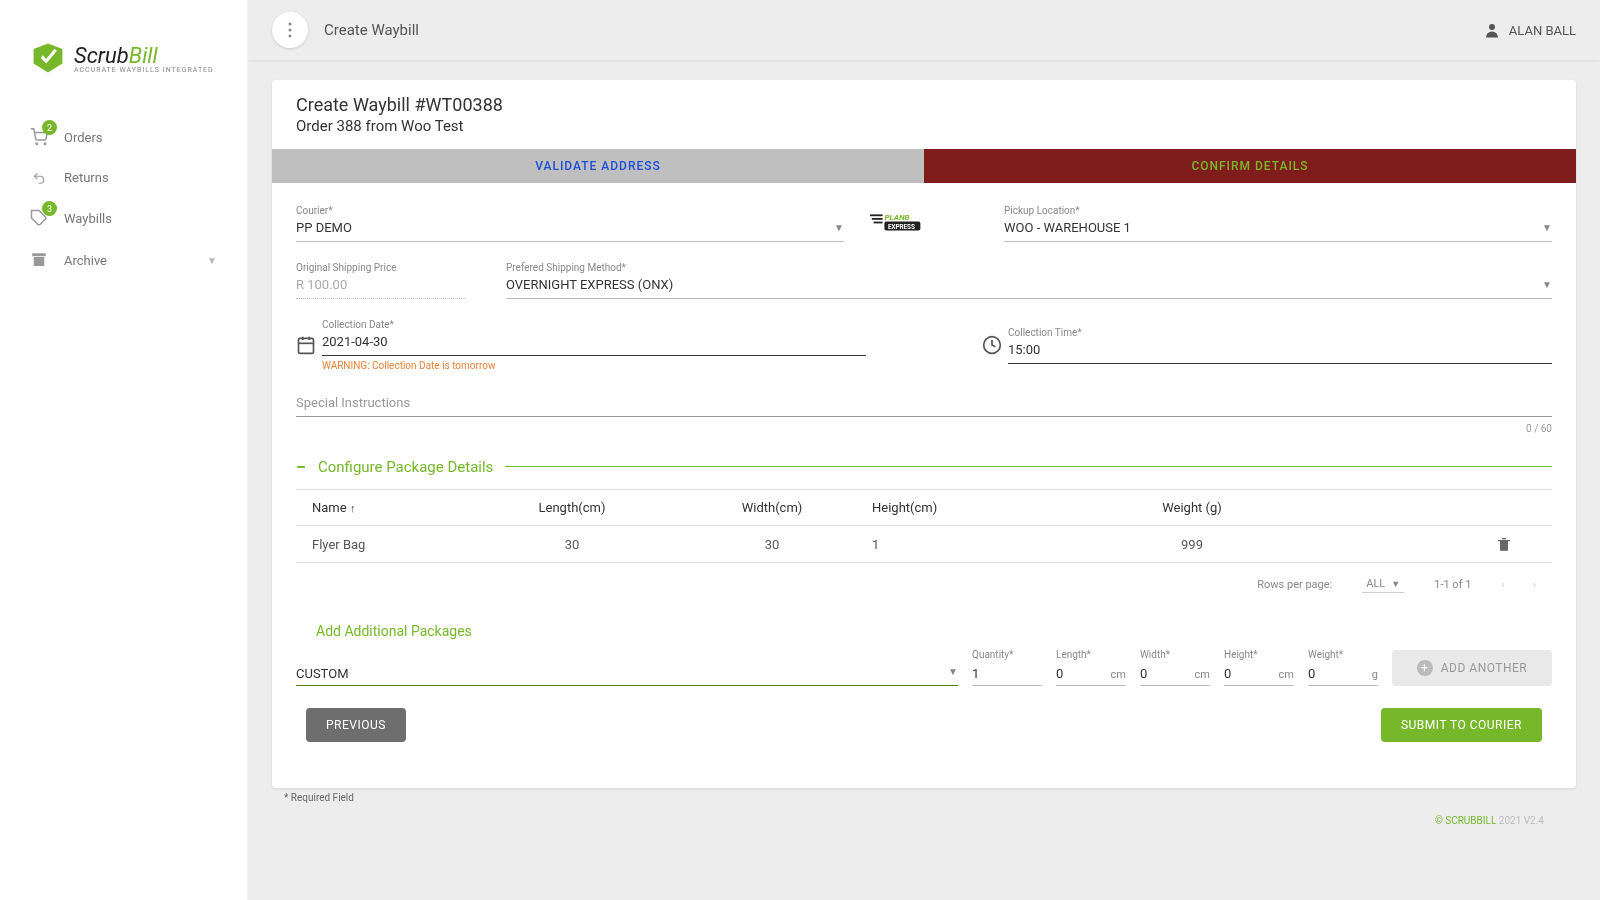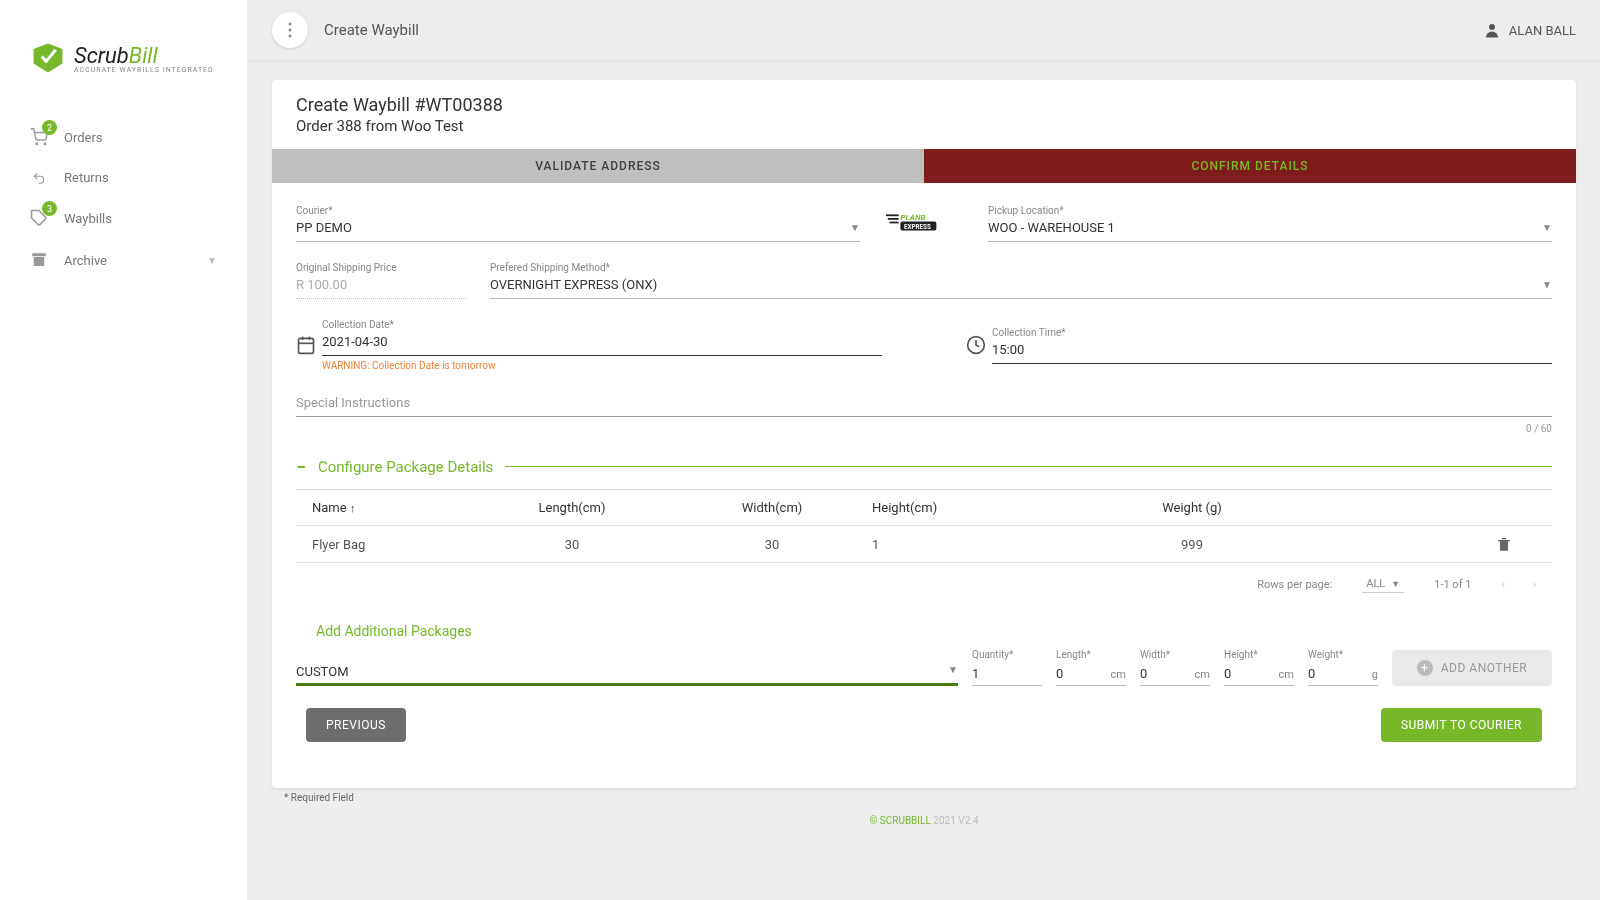--- a/index.html
+++ b/index.html
@@ -22,24 +22,24 @@
 .more-btn{width:36px;height:36px;border-radius:50%;background:#fff;display:flex;align-items:center;justify-content:center;box-shadow:0 1px 3px rgba(0,0,0,.15);margin-right:16px;cursor:pointer}
 .topbar-title{font-size:15px;color:#555}
 .user{margin-left:auto;display:flex;align-items:center;gap:8px;color:#555;font-size:13px}
 .content{flex:1;overflow-y:auto;padding:20px 24px}
 .card{background:#fff;border-radius:4px;box-shadow:0 1px 3px rgba(0,0,0,.1);padding:0}
 .card-header{padding:14px 24px 14px}
 .card-header h2{font-size:18px;font-weight:400;color:#333;margin-bottom:2px}
 .card-header .sub{font-size:15px;color:#333}
 .steps{display:flex;height:34px}
 .step{flex:1;display:flex;align-items:center;justify-content:center;font-size:12px;letter-spacing:1px;font-weight:500}
-.step.inactive{background:#bfbfbf;color:#404040}
+.step.inactive{background:#bfbfbf;color:#1d4ed8}
 .step.active{background:#7f1d1d;color:#76b82a}
 .form-body{padding:22px 24px 30px}
-.row{display:flex;gap:24px;margin-bottom:4px}
+.row{display:flex;gap:40px;margin-bottom:4px}
 .field{flex:1;position:relative}
 .field-label{font-size:10px;color:#888}
 .field-value{font-size:13px;color:#333;padding:4px 0 6px;border-bottom:1px solid #bbb;display:flex;align-items:center;justify-content:space-between}
 .field-value.dotted{border-bottom:1px dotted #bbb}
 .field-value .caret{font-size:10px;color:#888}
 .courier-logo{position:absolute;right:-80px;top:4px;width:54px}
 .warning{color:#e8833a;font-size:10px;padding-top:4px}
 .icon-inline{width:20px;margin-right:6px;color:#666}
 .with-icon{display:flex;align-items:center}
 .with-icon .field-inner{flex:1}
@@ -62,30 +62,30 @@
 .sort-arrow{font-size:11px}
 .pagination{display:flex;align-items:center;justify-content:flex-end;gap:30px;padding:12px 16px;font-size:11px;color:#888}
 .page-select{display:flex;align-items:center;gap:6px;border-bottom:1px solid #ccc;padding:2px 4px}
 .page-arrows{display:flex;gap:28px;color:#ccc}
 .add-title{color:#76b82a;font-size:14px;margin:18px 0 10px 20px}
 .add-row{display:flex;gap:14px;align-items:flex-end}
 .add-field{display:flex;flex-direction:column}
 .add-field-label{font-size:10px;color:#888;margin-bottom:2px}
 .add-field-input{display:flex;align-items:baseline;border-bottom:1px solid #bbb;padding:4px 0}
 .add-field-input .unit{font-size:11px;color:#888;margin-left:auto}
-.add-custom{flex:3;border-bottom:3px solid #4d7c0f;padding:4px 0;display:flex;justify-content:space-between;font-size:13px}
+.add-custom{flex:3;border-bottom:1px solid #4d7c0f;padding:4px 0;display:flex;justify-content:space-between;font-size:13px}
 .add-small{width:70px}
 .add-btn{background:#e9e9e9;color:#999;border:none;padding:10px 20px;border-radius:4px;font-size:12px;letter-spacing:.5px;display:flex;align-items:center;gap:8px;cursor:pointer;width:160px;justify-content:center}
 .add-btn .plus{width:16px;height:16px;border-radius:50%;background:#bbb;color:#fff;display:inline-flex;align-items:center;justify-content:center;font-size:12px}
 .actions{display:flex;justify-content:space-between;padding:22px 10px 16px}
 .btn{padding:10px 20px;border:none;border-radius:4px;font-size:12px;letter-spacing:.5px;cursor:pointer}
 .btn-prev{background:#6e6e6e;color:#fff}
 .btn-submit{background:#76b82a;color:#fff}
 .req-note{font-size:10px;color:#666;padding:4px 12px}
-.footer{text-align:center;font-size:10px;color:#bbb;padding:8px 32px 0}
+.footer{text-align:right;font-size:10px;color:#bbb;padding:8px 32px 0}
 .footer .brand{color:#76b82a}
 svg{display:block}
 .spacer{height:16px}
 </style>
 </head>
 <body>
 
 <div class="app">
   <aside class="sidebar">
     <div class="logo">

